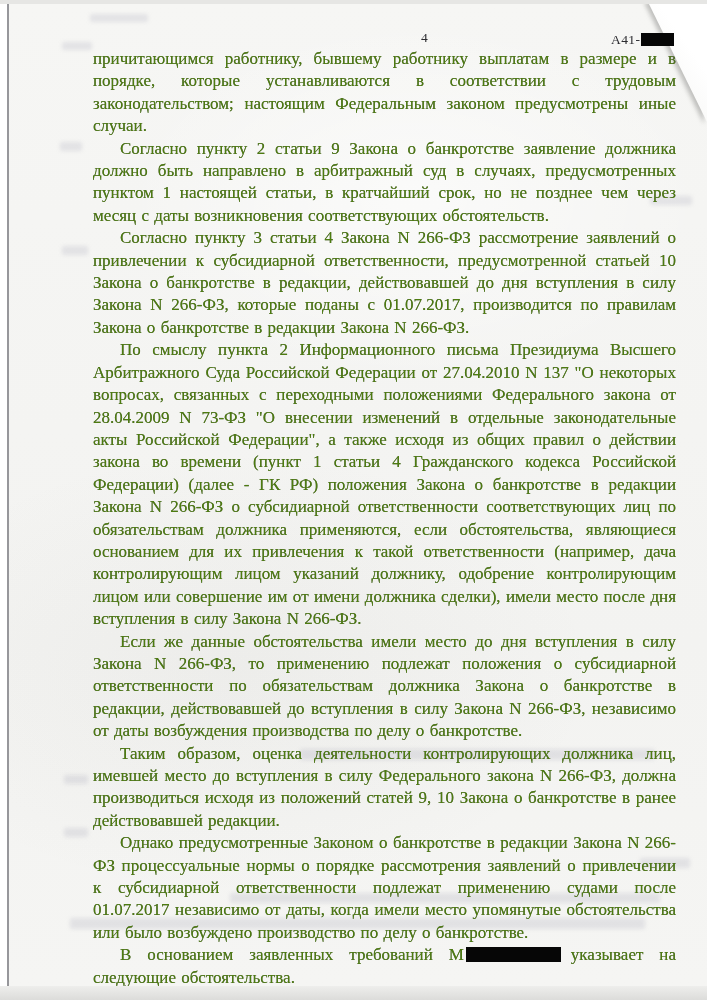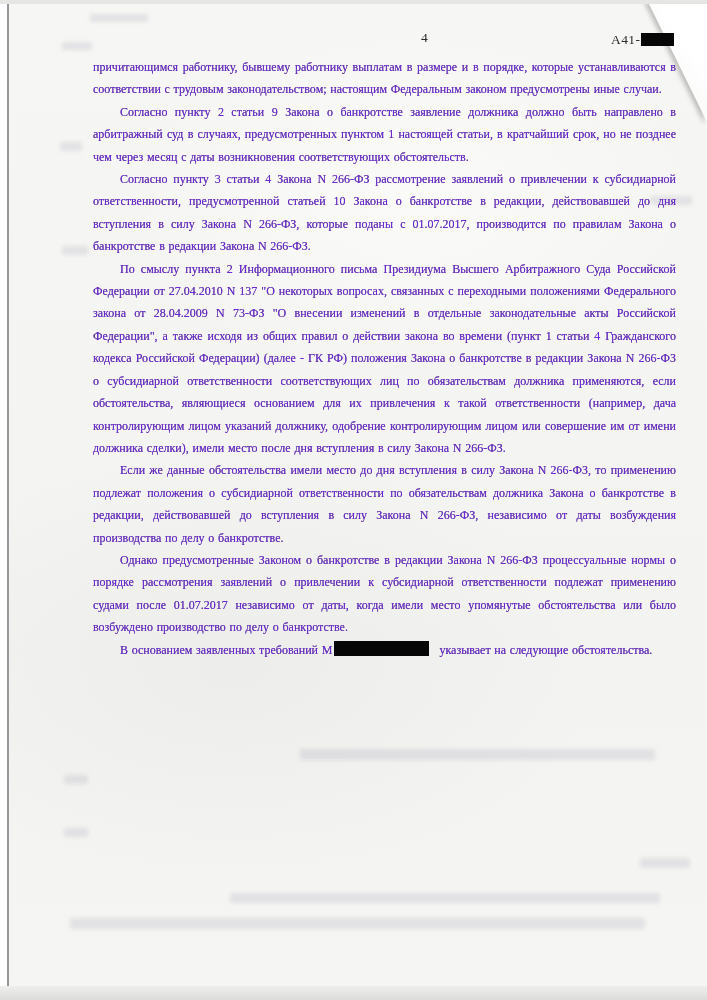--- a/index.html
+++ b/index.html
@@ -64,23 +64,23 @@
   }
   .redact-case {
     width: 33px; height: 13px; vertical-align: -2px; margin-left: 1px;
   }
   .redact-name {
     width: 95px; height: 15px; vertical-align: -2px;
     margin-left: 2px; margin-right: 10px;
   }
   
   .body-text {
-    position: absolute; left: 93px; top: 56px; width: 583px;
-    font-size: 12px; line-height: 22.4px;
-    color: #6d28d9;
+    position: absolute; left: 93px; top: 48px; width: 583px;
+    font-size: 17px; line-height: 22.4px;
+    color: #4d7c0f;
     text-align: justify;
     word-spacing: 0.06em;
     text-shadow: 0 0 0.5px rgba(30,30,38,0.65);
     z-index: 3;
   }
   .body-text p { margin: 0; text-indent: 27px; }
   .body-text p.continuation { text-indent: 0; }
   
   .bleed {
     position: absolute;
@@ -111,20 +111,21 @@
 
   <span class="page-number">4</span>
   <span class="case-number"><span>А41-</span><span class="redact redact-case"></span></span>
 
   <div class="body-text">
     <p class="continuation">причитающимся работнику, бывшему работнику выплатам в размере и в порядке, которые устанавливаются в соответствии с трудовым законодательством; настоящим Федеральным законом предусмотрены иные случаи.</p>
     <p>Согласно пункту 2 статьи 9 Закона о банкротстве заявление должника должно быть направлено в арбитражный суд в случаях, предусмотренных пунктом 1 настоящей статьи, в кратчайший срок, но не позднее чем через месяц с даты возникновения соответствующих обстоятельств.</p>
     <p>Согласно пункту 3 статьи 4 Закона N 266-ФЗ рассмотрение заявлений о привлечении к субсидиарной ответственности, предусмотренной статьей 10 Закона о банкротстве в редакции, действовавшей до дня вступления в силу Закона N 266-ФЗ, которые поданы с 01.07.2017, производится по правилам Закона о банкротстве в редакции Закона N 266-ФЗ.</p>
     <p>По смыслу пункта 2 Информационного письма Президиума Высшего Арбитражного Суда Российской Федерации от 27.04.2010 N 137 "О некоторых вопросах, связанных с переходными положениями Федерального закона от 28.04.2009 N 73-ФЗ "О внесении изменений в отдельные законодательные акты Российской Федерации", а также исходя из общих правил о действии закона во времени (пункт 1 статьи 4 Гражданского кодекса Российской Федерации) (далее - ГК РФ) положения Закона о банкротстве в редакции Закона N 266-ФЗ о субсидиарной ответственности соответствующих лиц по обязательствам должника применяются, если обстоятельства, являющиеся основанием для их привлечения к такой ответственности (например, дача контролирующим лицом указаний должнику, одобрение контролирующим лицом или совершение им от имени должника сделки), имели место после дня вступления в силу Закона N 266-ФЗ.</p>
     <p>Если же данные обстоятельства имели место до дня вступления в силу Закона N 266-ФЗ, то применению подлежат положения о субсидиарной ответственности по обязательствам должника Закона о банкротстве в редакции, действовавшей до вступления в силу Закона N 266-ФЗ, независимо от даты возбуждения производства по делу о банкротстве.</p>
+    <p>Таким образом, оценка деятельности контролирующих должника лиц, имевшей место до вступления в силу Федерального закона N 266-ФЗ, должна производиться исходя из положений статей 9, 10 Закона о банкротстве в ранее действовавшей редакции.</p>
     <p>Однако предусмотренные Законом о банкротстве в редакции Закона N 266-ФЗ процессуальные нормы о порядке рассмотрения заявлений о привлечении к субсидиарной ответственности подлежат применению судами после 01.07.2017 независимо от даты, когда имели место упомянутые обстоятельства или было возбуждено производство по делу о банкротстве.</p>
     <p><span>В основанием заявленных требований М</span><span class="redact redact-name"></span><span>указывает на следующие обстоятельства.</span></p>
   </div>
 
   <div class="corner-fold">
     <div class="tri"></div>
   </div>
   <div class="edge-top"></div>
   <div class="edge-left-line"></div>
   <div class="edge-bottom"></div>

